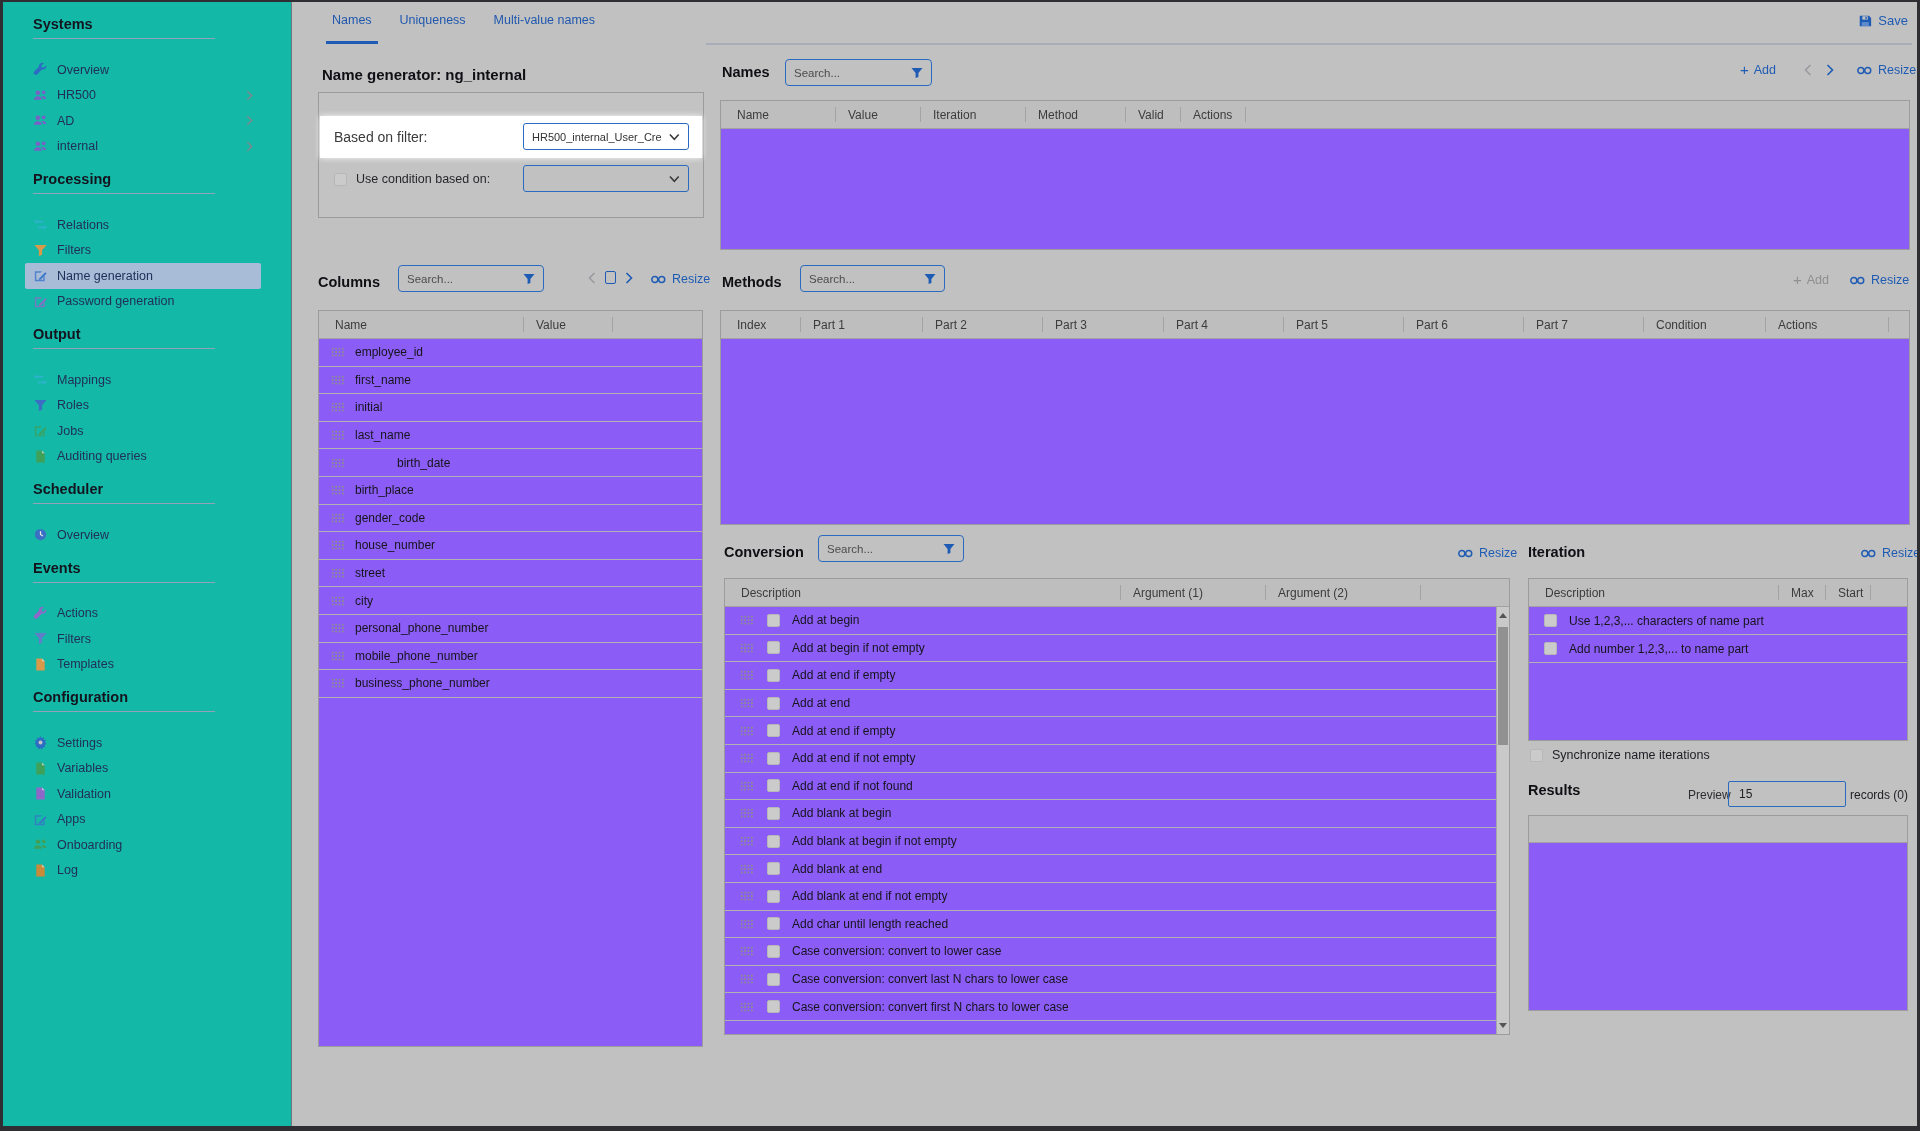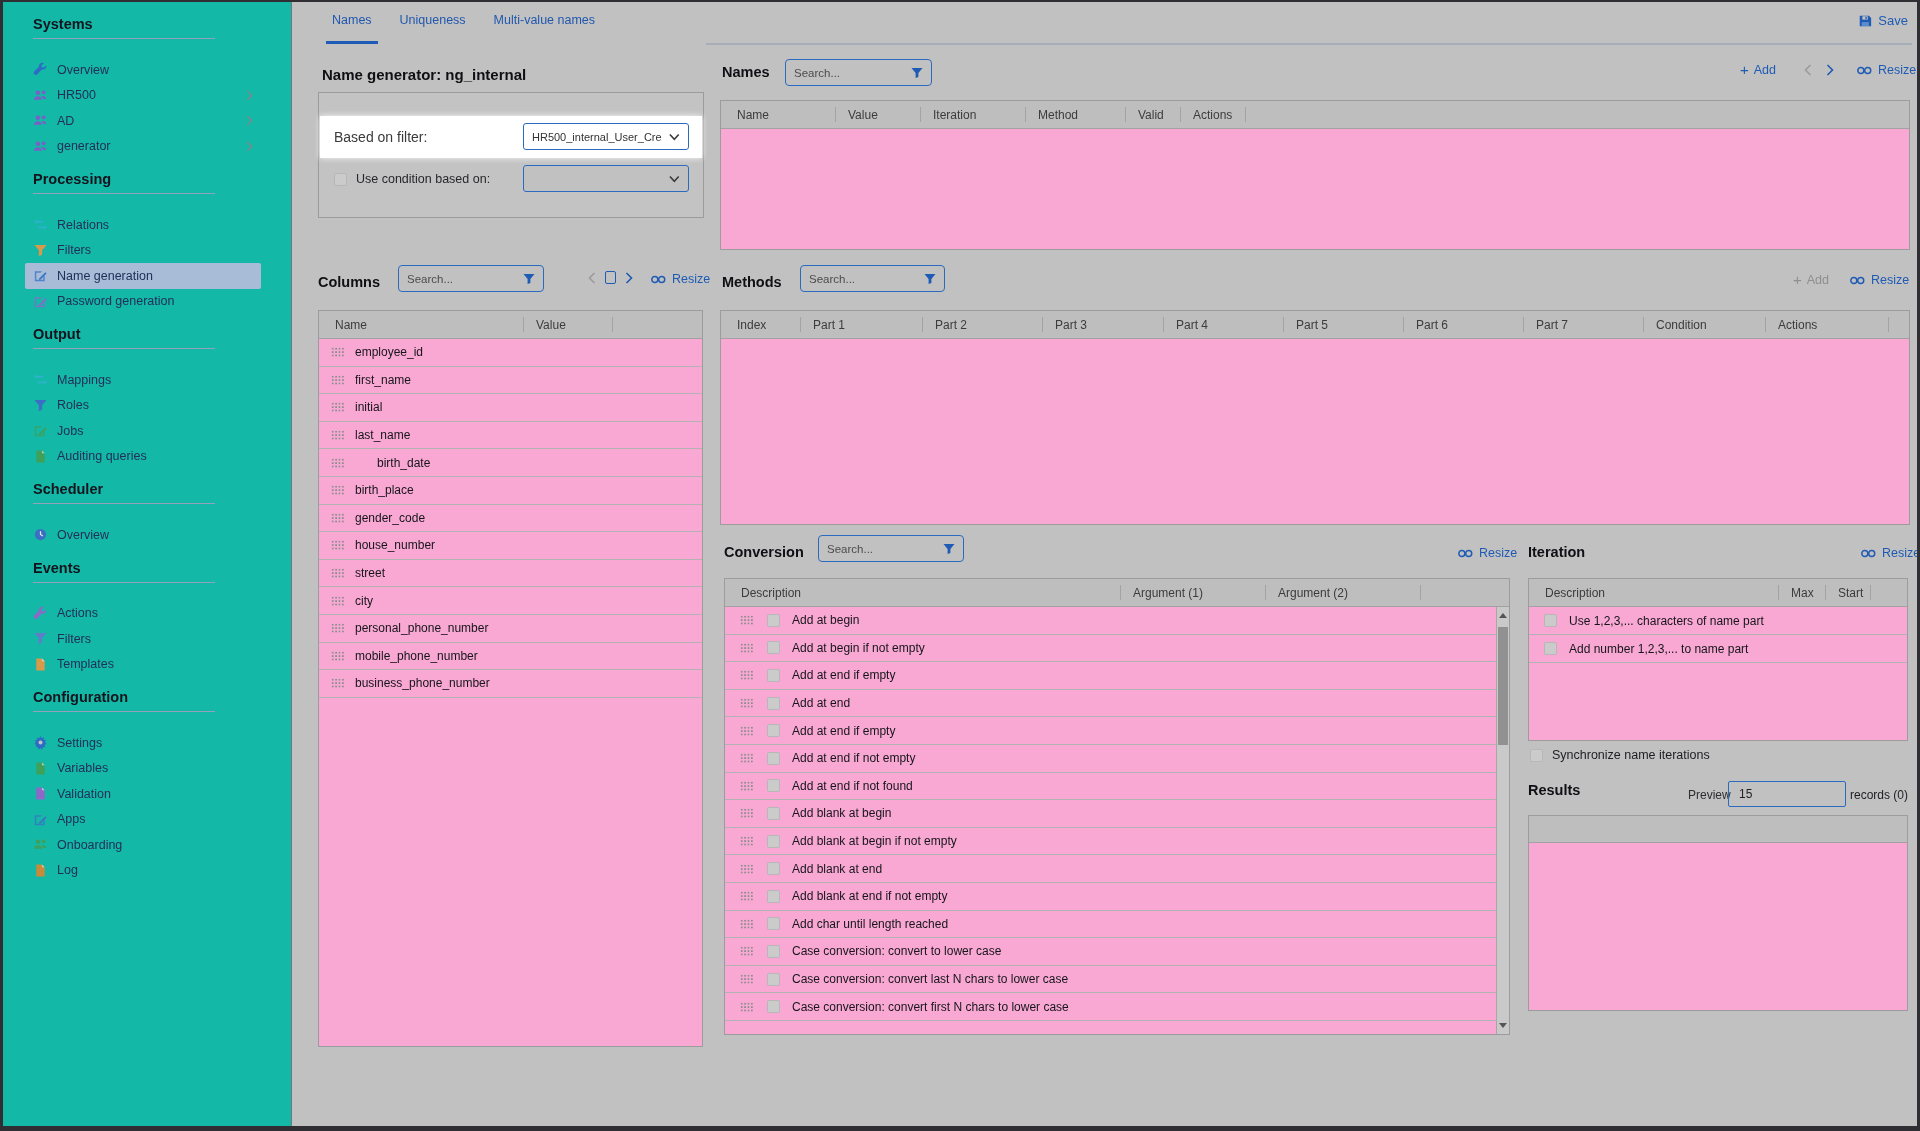--- a/index.html
+++ b/index.html
@@ -41,21 +41,21 @@
   .link { display:inline-flex; align-items:center; gap:5px; color:#1e5bb4; font-size:12.5px; cursor:pointer; white-space:nowrap; }
   .link.disabled { color:#8f8f8f; }
   .link svg { width:17px; height:11px; }
   .plus { font-size:15px; line-height:12px; font-weight:500; }
   .pager { position:absolute; display:flex; align-items:center; gap:9px; }
   .chev { display:inline-flex; width:8px; height:12px; cursor:pointer; }
   .chev svg { width:8px; height:12px; }
   .chev.gray { color:#9a9aa0; } .chev.blue { color:#1e5bb4; }
   .pg-square { width:11px; height:13px; border:1.6px solid #1e5bb4; border-radius:2px; cursor:pointer; }
 
-  .tbl { position:absolute; background:#f9a8d4; border:1px solid #9c9c9c; }
+  .tbl { position:absolute; background:#8b5cf6; border:1px solid #9c9c9c; }
   .tbl-head { display:flex; height:28px; background:#bebebe; border-bottom:1px solid #a2a2a2; align-items:stretch; color:#3c3c3c; }
   .th { position:relative; display:flex; align-items:center; padding-left:12px; font-size:12px; }
   .th.first { padding-left:16px; }
   .th::after { content:""; position:absolute; right:0; top:6px; bottom:6px; width:1px; background:#a3a3a3; }
   .th-fill { flex:1; }
   .row { display:flex; align-items:center; height:27.6px; border-bottom:1px solid #b2b2b2; }
   .row-label { font-size:12px; color:#15151a; white-space:nowrap; }
   .grip { width:13px; height:10px; flex:0 0 13px;
           background-image:radial-gradient(circle, #8d8d8d 1px, transparent 1.15px);
           background-size:3.4px 3.4px; cursor:grab; }
@@ -186,21 +186,21 @@
               <use href="#i-chevR"></use>
             </svg>
           </span>
       </div>
       <div class="side-item">
         <span class="side-icon">
             <svg viewBox="0 0 16 16" fill="#7b5ec6">
               <use href="#i-users"></use>
             </svg>
           </span>
-        <span class="side-label">generator</span>
+        <span class="side-label">internal</span>
         <span class="side-chevron">
             <svg viewBox="0 0 8 12">
               <use href="#i-chevR"></use>
             </svg>
           </span>
       </div>
     </div>
 
     <div class="side-section">
       <div class="side-title">Processing</div>
@@ -501,21 +501,21 @@
           <span class="row-label" style="margin-left:11px;">initial</span>
         </div>
 
         <div class="row">
           <span class="grip" style="margin-left:12px;"></span>
           <span class="row-label" style="margin-left:11px;">last_name</span>
         </div>
 
         <div class="row">
           <span class="grip" style="margin-left:12px;"></span>
-          <span class="row-label" style="margin-left:9px;padding-left:24px;">birth_date</span>
+          <span class="row-label" style="margin-left:29px;padding-left:24px;">birth_date</span>
         </div>
 
         <div class="row">
           <span class="grip" style="margin-left:12px;"></span>
           <span class="row-label" style="margin-left:11px;">birth_place</span>
         </div>
 
         <div class="row">
           <span class="grip" style="margin-left:12px;"></span>
           <span class="row-label" style="margin-left:11px;">gender_code</span>

